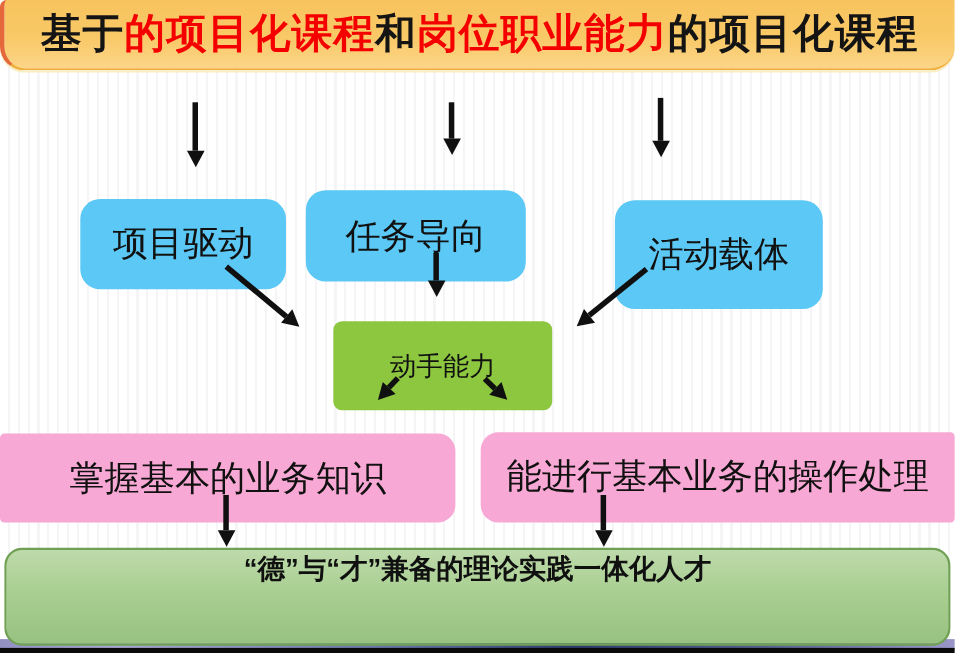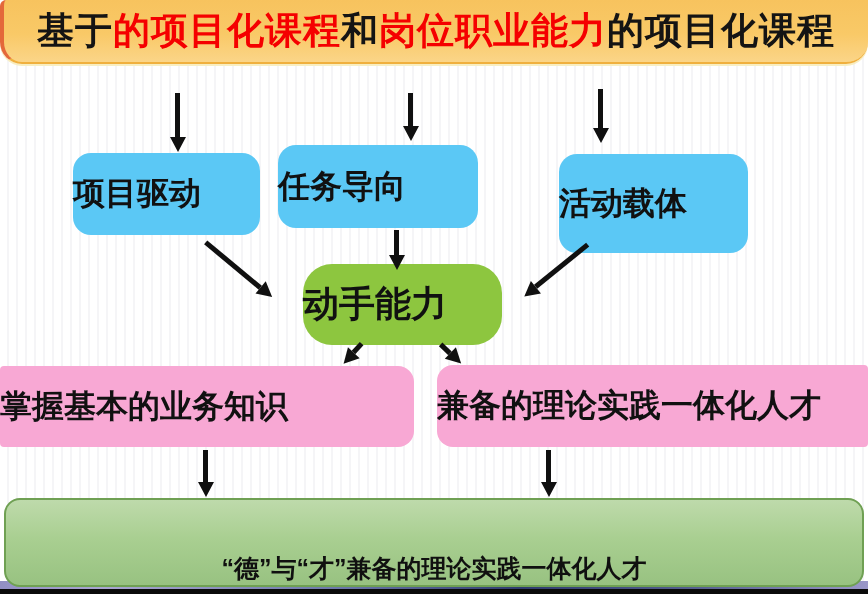--- a/index.html
+++ b/index.html
@@ -27,45 +27,46 @@
     display:flex;align-items:center;justify-content:center;
     font-size:37px;font-weight:bold;letter-spacing:1px;
     white-space:nowrap;
   }
   .seg-black{color:#141414;}
   .seg-red{color:#f50000;}
 
   
   .node{
     position:absolute;
-    display:flex;align-items:center;justify-content:flex-start;
-    font-weight:bold;color:#111;
+    display:flex;align-items:center;justify-content:center;
+    font-weight:normal;color:#111;
     box-sizing:border-box;
     white-space:nowrap;
+    margin-top:28px;
   }
   .node-blue{
     background:#5bc8f5;border-radius:18px;font-size:32px;
   }
   .node-green{
-    background:#8dc63f;border-radius:29px;font-size:36px;
+    background:#8dc63f;border-radius:8px;font-size:24px;
   }
   .node-pink{
     background:#f8a8d4;font-size:32px;
   }
   .pink-left{border-radius:4px 16px 16px 4px;}
   .pink-right{border-radius:16px 4px 4px 16px;}
 
   
   .outcome{
     position:absolute;left:4px;top:498px;width:860px;height:89px;
     box-sizing:border-box;
     background:linear-gradient(180deg,#bedaab 0%,#a9cf91 45%,#98c281 100%);
     border:2px solid #6fa053;
     border-radius:16px;
-    display:flex;align-items:flex-end;justify-content:center;
+    display:flex;align-items:flex-start;justify-content:center;
     font-size:25px;font-weight:bold;color:#101010;
     z-index:3;
   }
   .under-strip{
     position:absolute;left:0;top:581px;width:868px;height:10px;
     background:linear-gradient(90deg,#928fc4 0%,#aaa7d2 12%,#6a77a8 40%,#2e3b6e 60%,#55608f 80%,#9a97c8 100%);
     z-index:2;
   }
   .bottom-bar{
     position:absolute;left:0;top:589px;width:868px;height:5px;
@@ -146,21 +147,21 @@
     </div>
   <div class="arrow" style="left:441px;top:336px;width:28px;transform:rotate(44deg);">
       <i class="shaft"></i>
       <i class="head"></i>
     </div>
 
   <div class="node node-pink pink-left" style="left:0px;top:366px;width:414px;height:81px;">
       <span>掌握基本的业务知识</span>
     </div>
   <div class="node node-pink pink-right" style="left:437px;top:365px;width:431px;height:82px;">
-      <span>兼备的理论实践一体化人才</span>
+      <span>能进行基本业务的操作处理</span>
     </div>
 
   <div class="arrow" style="left:206px;top:442px;width:47px;transform:rotate(90deg);">
       <i class="shaft"></i>
       <i class="head"></i>
     </div>
   <div class="arrow" style="left:549px;top:442px;width:47px;transform:rotate(90deg);">
       <i class="shaft"></i>
       <i class="head"></i>
     </div>

